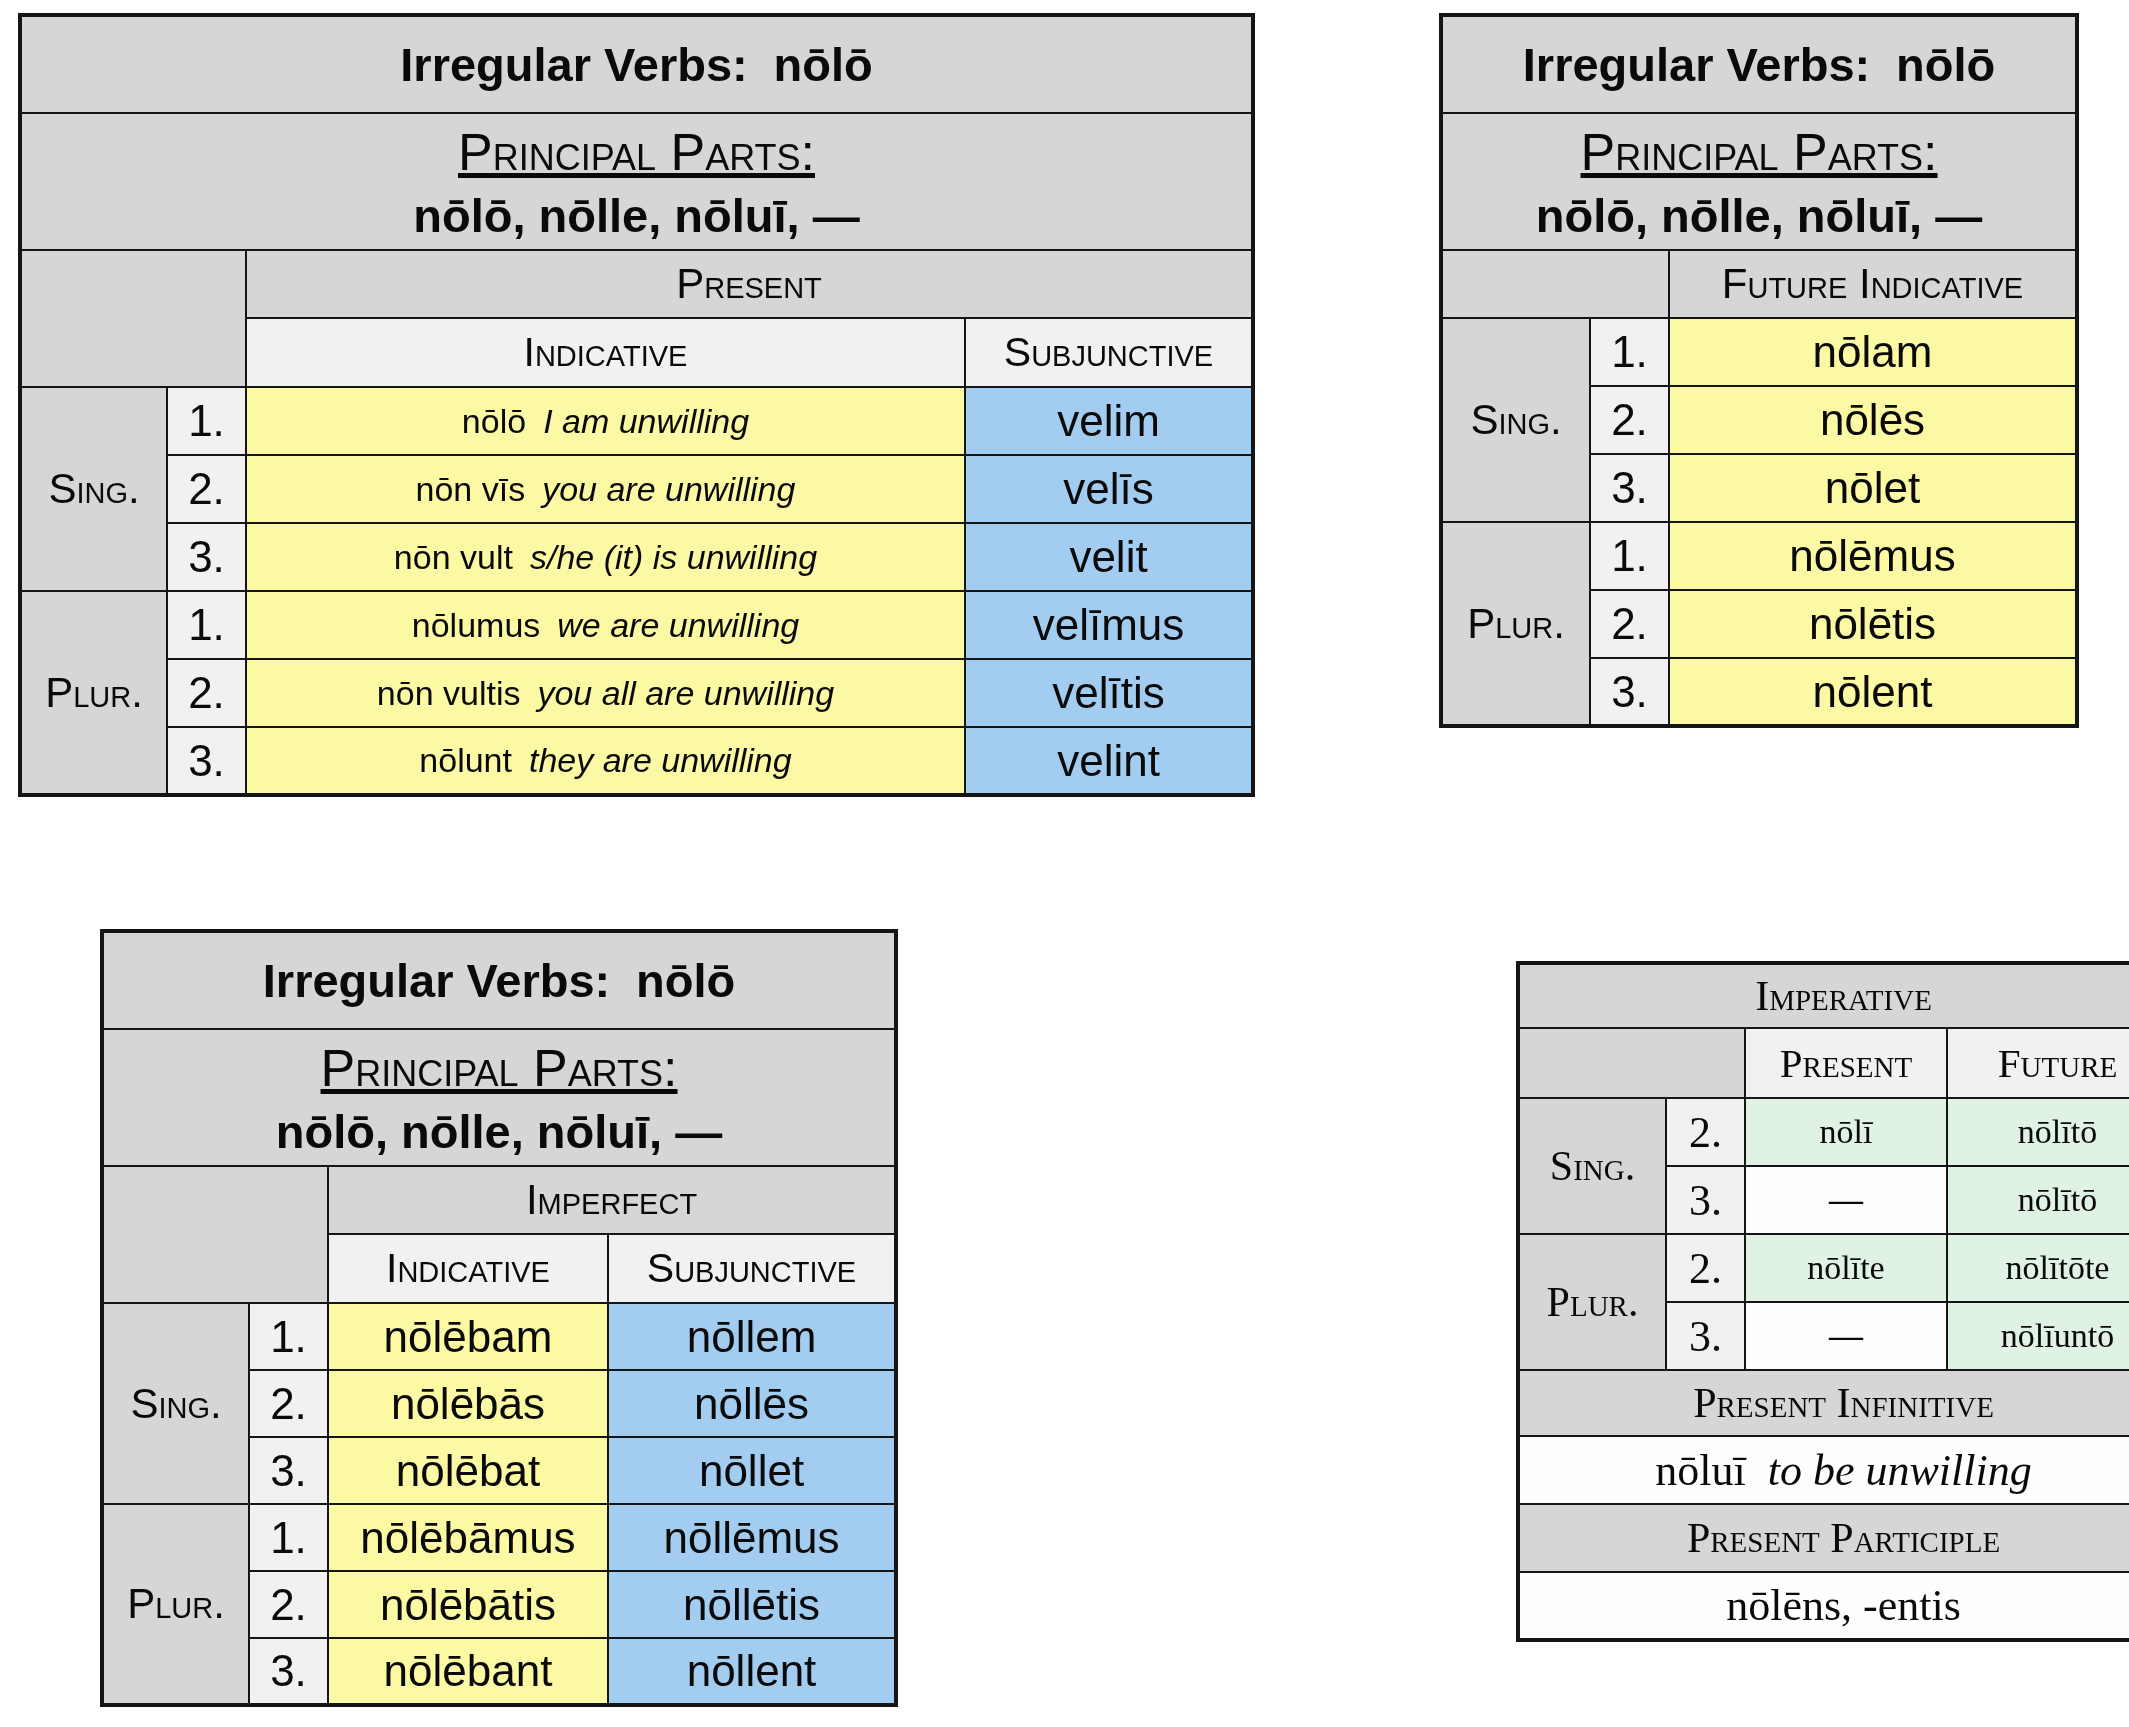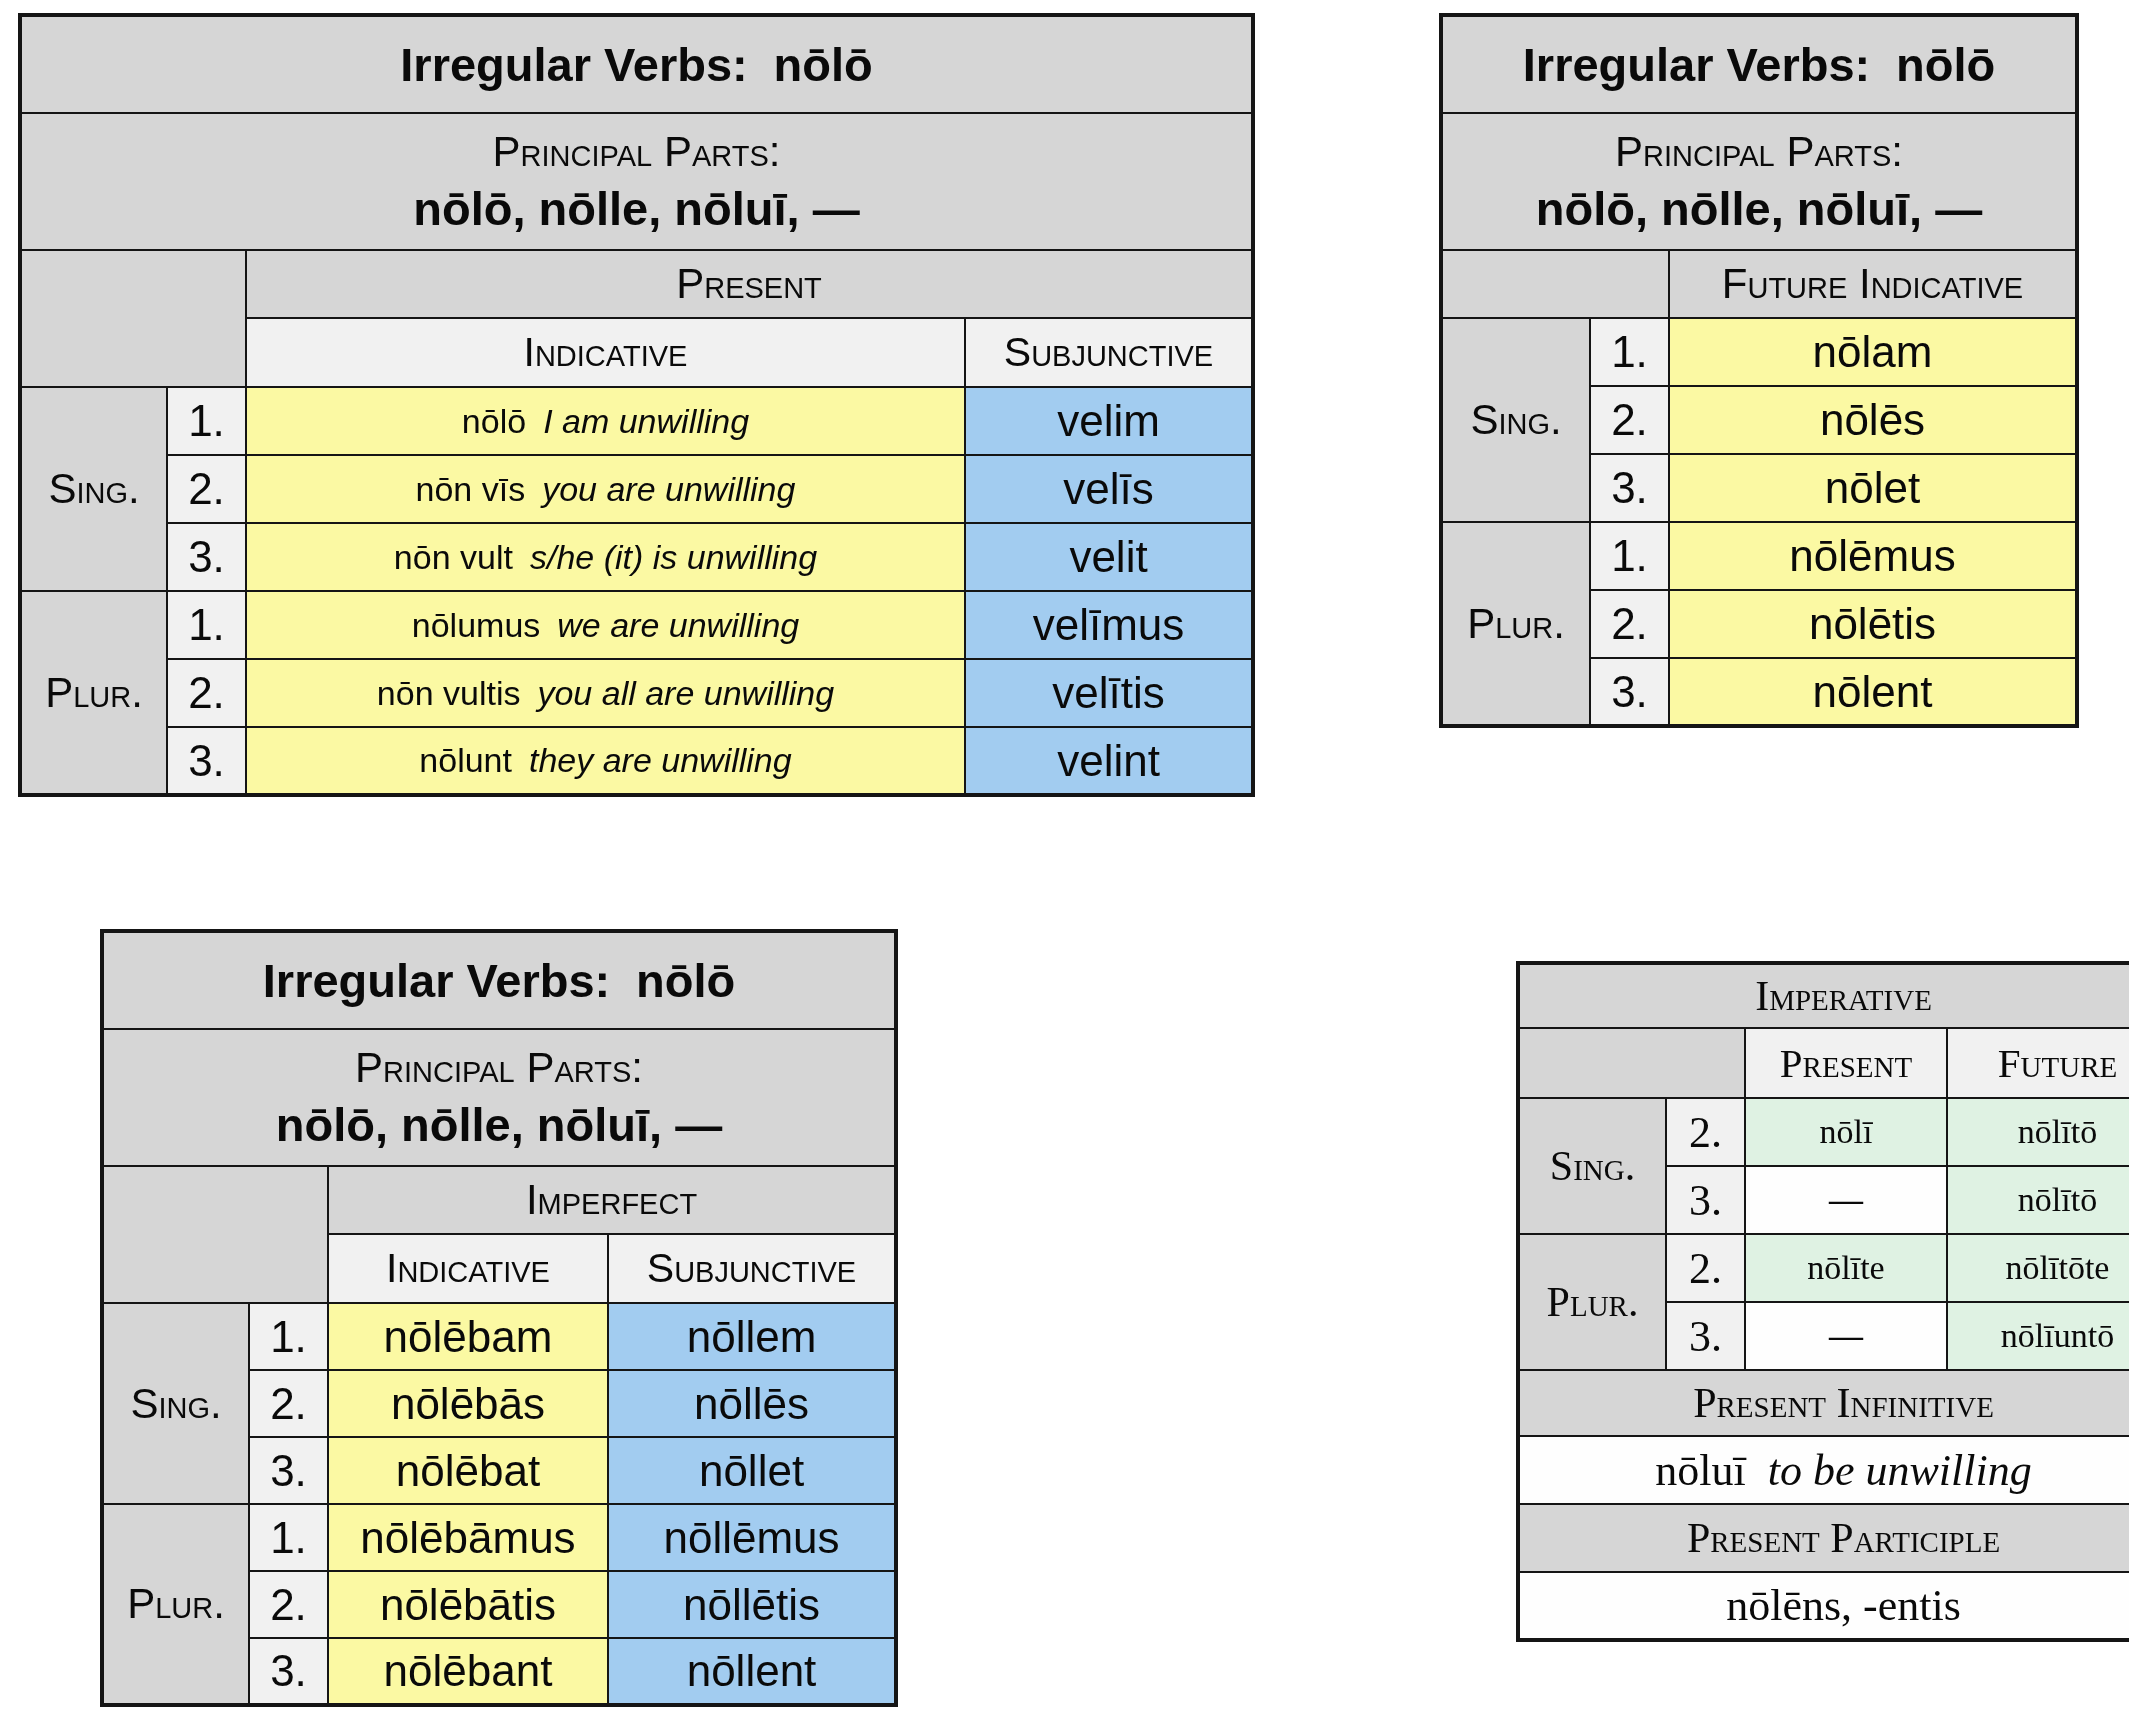--- a/index.html
+++ b/index.html
@@ -30,21 +30,21 @@
   .bg-dark   { background: #d6d6d6; }
   .bg-light  { background: #f1f1f1; }
   .bg-yellow { background: #fbf9a3; }
   .bg-blue   { background: #a2ccf0; }
   .bg-green  { background: #dff2e3; }
   .bg-white  { background: #fefefe; }
 
   
   .title-cell      { font-weight: 700; font-size: 47px; }
   .title-cell .gap { margin-left: 0.55em; }
-  .pp-label        { font-variant: small-caps; font-size: 42px; line-height: 1.35; }
+  .pp-label        { font-variant: small-caps; font-size: 52px; line-height: 1.35; text-decoration: underline; }
   .pp-forms        { font-weight: 700; font-size: 47px; line-height: 1.25; }
   .tense-head      { font-variant: small-caps; font-size: 42px; }
   .sub-head        { font-variant: small-caps; font-size: 41px; }
   .person-label    { font-variant: small-caps; font-size: 42px; }
   .num-cell        { font-size: 44px; }
   .form-cell       { font-size: 44px; margin-left: 12px; }
   .ind-cell        { font-size: 34px; }
   .gloss           { font-style: italic; margin-left: 0.5em; }
   .dash            { font-weight: 700; }
 

